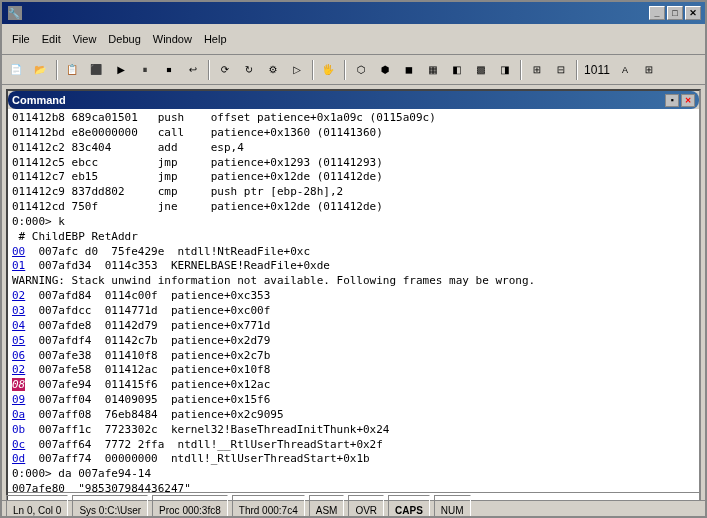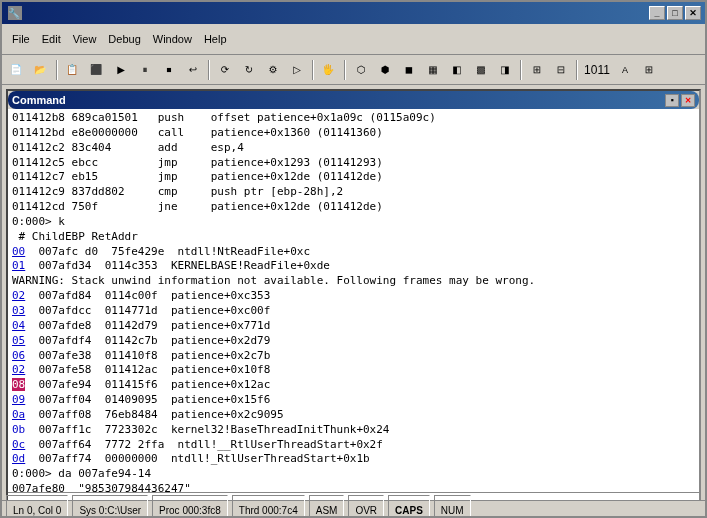--- a/index.html
+++ b/index.html
@@ -310,21 +310,21 @@
 <span> # ChildEBP RetAddr</span>
 <span style="color:#0000cc;text-decoration:underline;cursor:pointer;">00</span><span>  007afc d0  75fe429e  ntdll!NtReadFile+0xc</span>
 <span style="color:#0000cc;text-decoration:underline;cursor:pointer;">01</span><span>  007afd34  0114c353  KERNELBASE!ReadFile+0xde</span>
 <span style="color:#000;">WARNING: Stack unwind information not available. Following frames may be wrong.</span>
 <span style="color:#0000cc;text-decoration:underline;cursor:pointer;">02</span><span>  007afd84  0114c00f  patience+0xc353</span>
 <span style="color:#0000cc;text-decoration:underline;cursor:pointer;margin-top:32px;">03</span><span>  007afdcc  0114771d  patience+0xc00f</span>
 <span style="color:#0000cc;text-decoration:underline;cursor:pointer;">04</span><span>  007afde8  01142d79  patience+0x771d</span>
 <span style="color:#0000cc;text-decoration:underline;cursor:pointer;">05</span><span>  007afdf4  01142c7b  patience+0x2d79</span>
 <span style="color:#0000cc;text-decoration:underline;cursor:pointer;">06</span><span>  007afe38  011410f8  patience+0x2c7b</span>
 <span style="color:#0000cc;text-decoration:underline;cursor:pointer;">02</span><span>  007afe58  011412ac  patience+0x10f8</span>
-<span style="background:#be185d;color:#fff;cursor:pointer;">08</span><span>  007afe94  011415f6  patience+0x12ac</span>
+<span style="background:#be185d;color:#fff;cursor:pointer;font-style:italic;">08</span><span>  007afe94  011415f6  patience+0x12ac</span>
 <span style="color:#0000cc;text-decoration:underline;cursor:pointer;">09</span><span>  007aff04  01409095  patience+0x15f6</span>
 <span style="color:#0000cc;text-decoration:underline;cursor:pointer;">0a</span><span>  007aff08  76eb8484  patience+0x2c9095</span>
 <span style="color:#0000cc;cursor:pointer;">0b</span><span>  007aff1c  7723302c  kernel32!BaseThreadInitThunk+0x24</span>
 <span style="color:#0000cc;text-decoration:underline;cursor:pointer;">0c</span><span>  007aff64  7772 2ffa  ntdll!__RtlUserThreadStart+0x2f</span>
 <span style="color:#0000cc;text-decoration:underline;cursor:pointer;">0d</span><span>  007aff74  00000000  ntdll!_RtlUserThreadStart+0x1b</span>
 <span style="color:#000;">0:000&gt; da 007afe94-14</span>
 <span>007afe80  "985307984436247"</span>
 </pre>
     </div>
 

